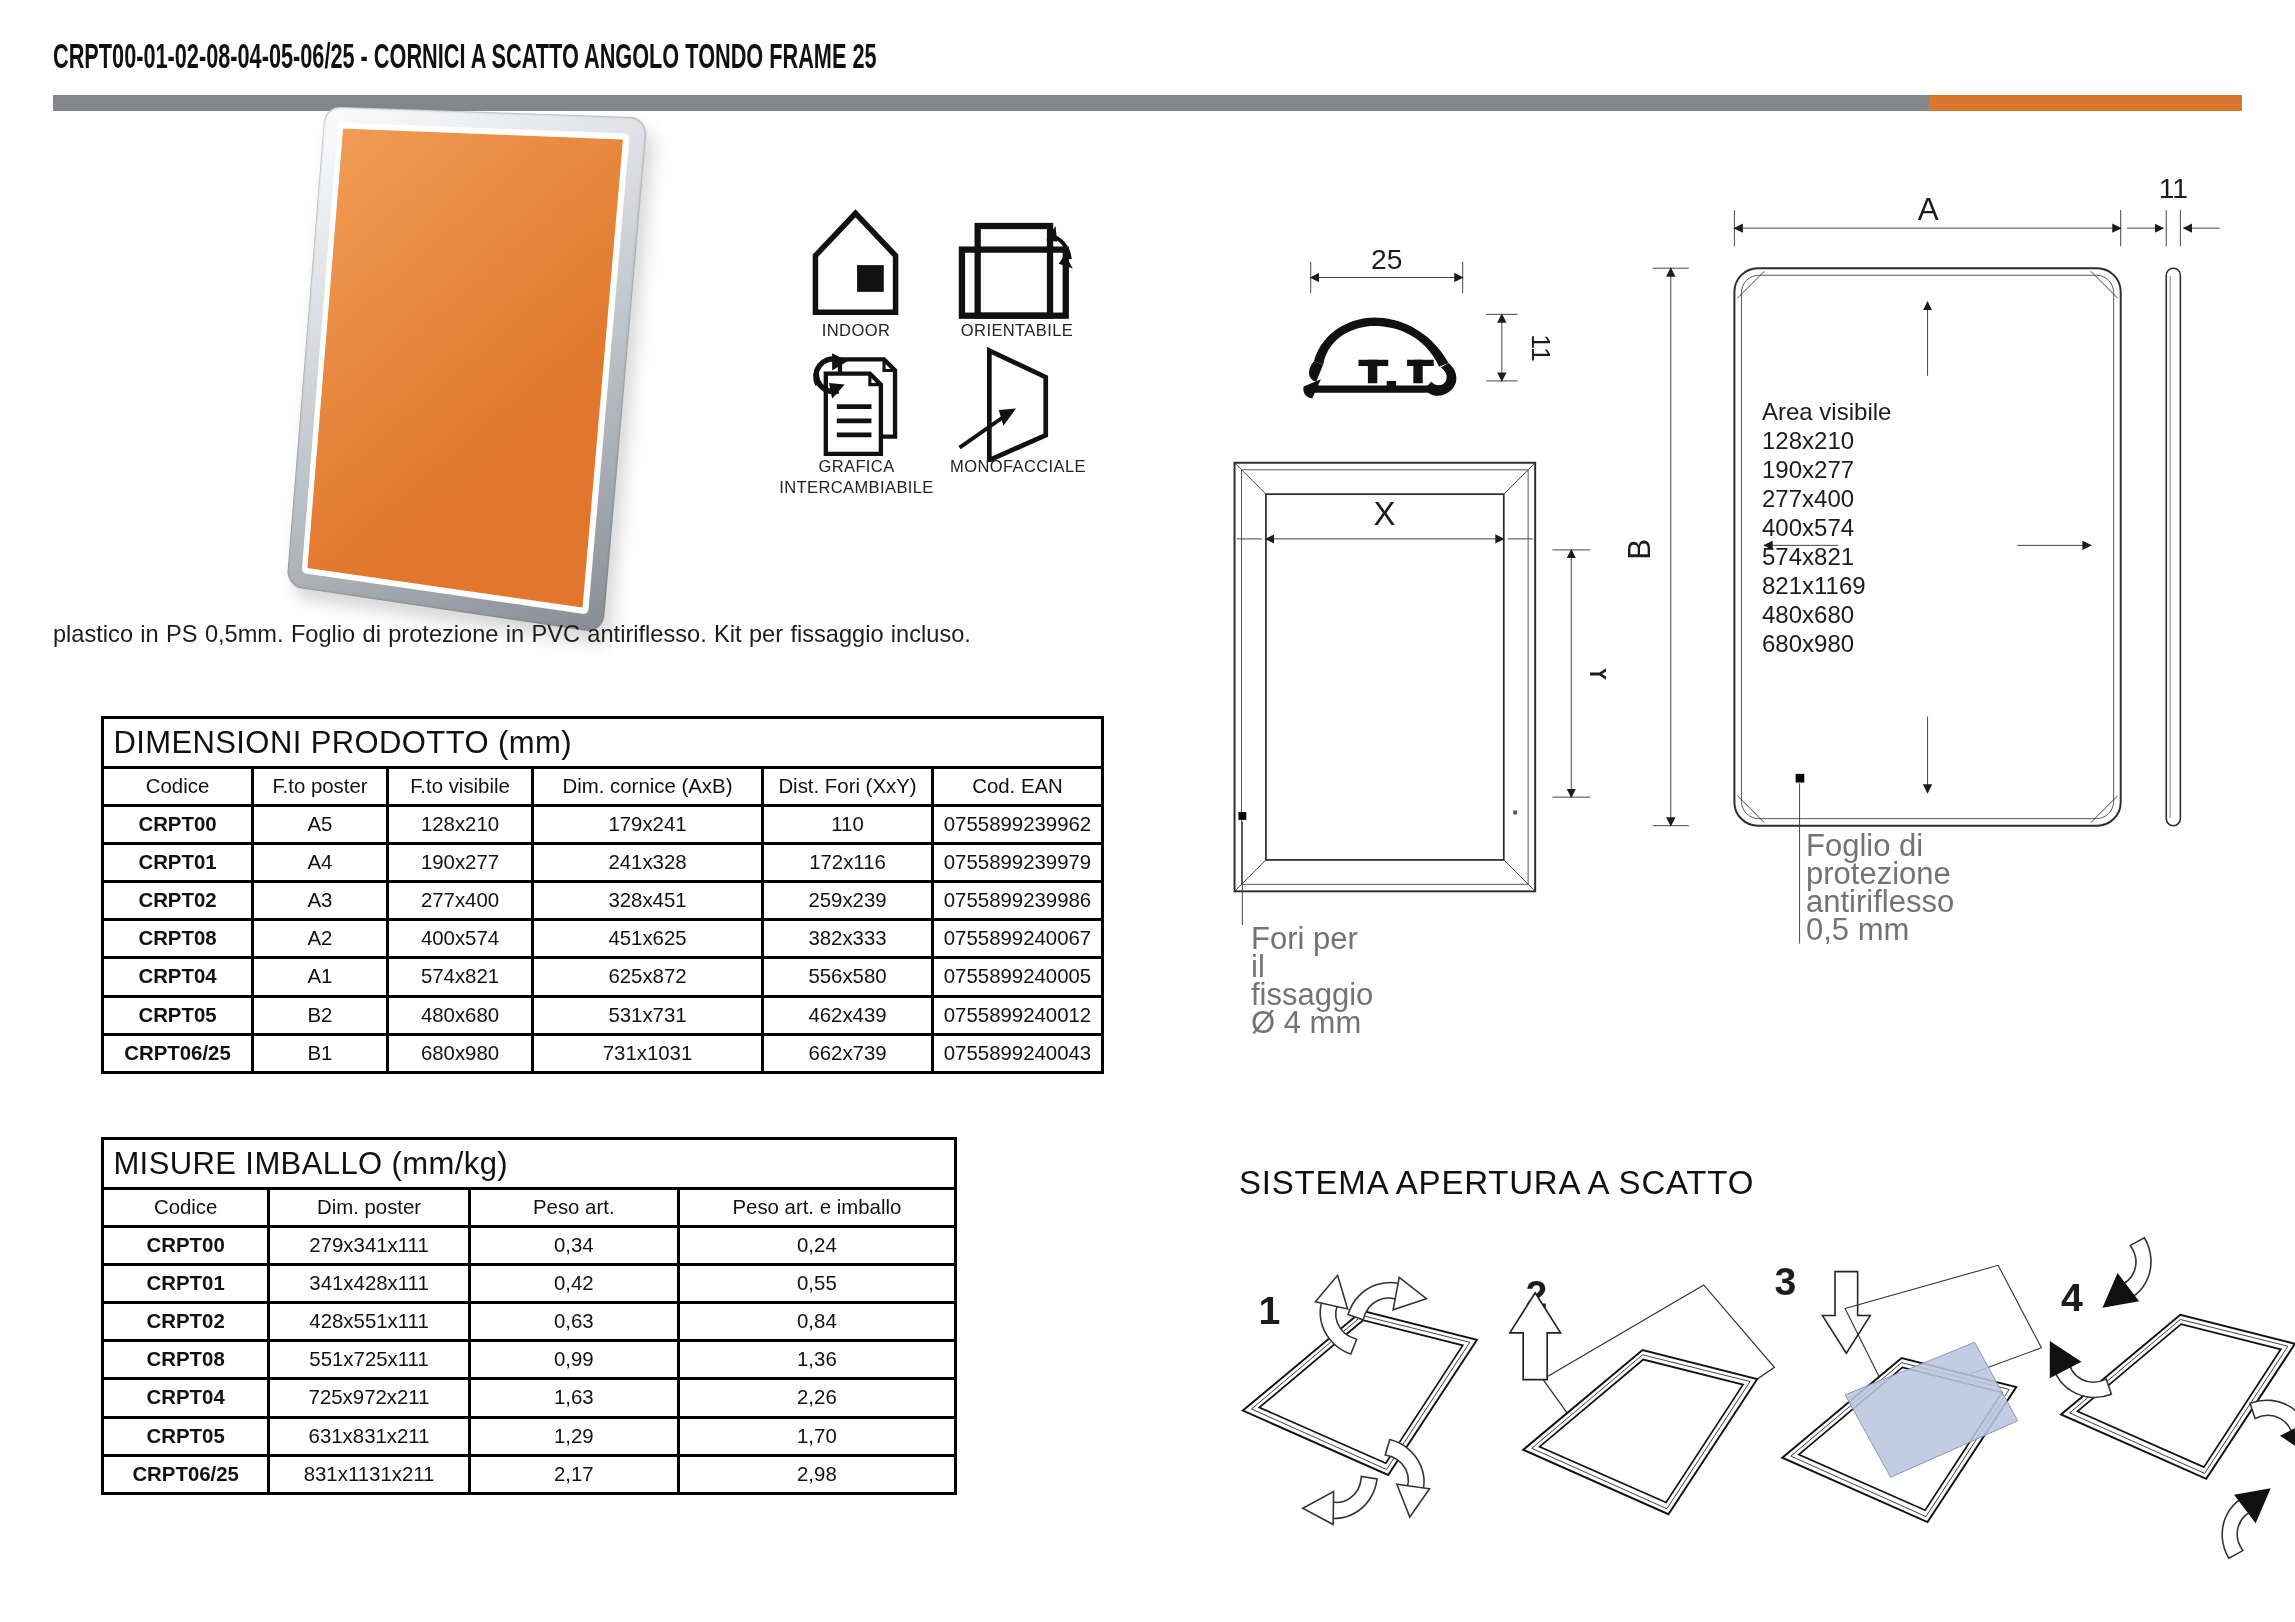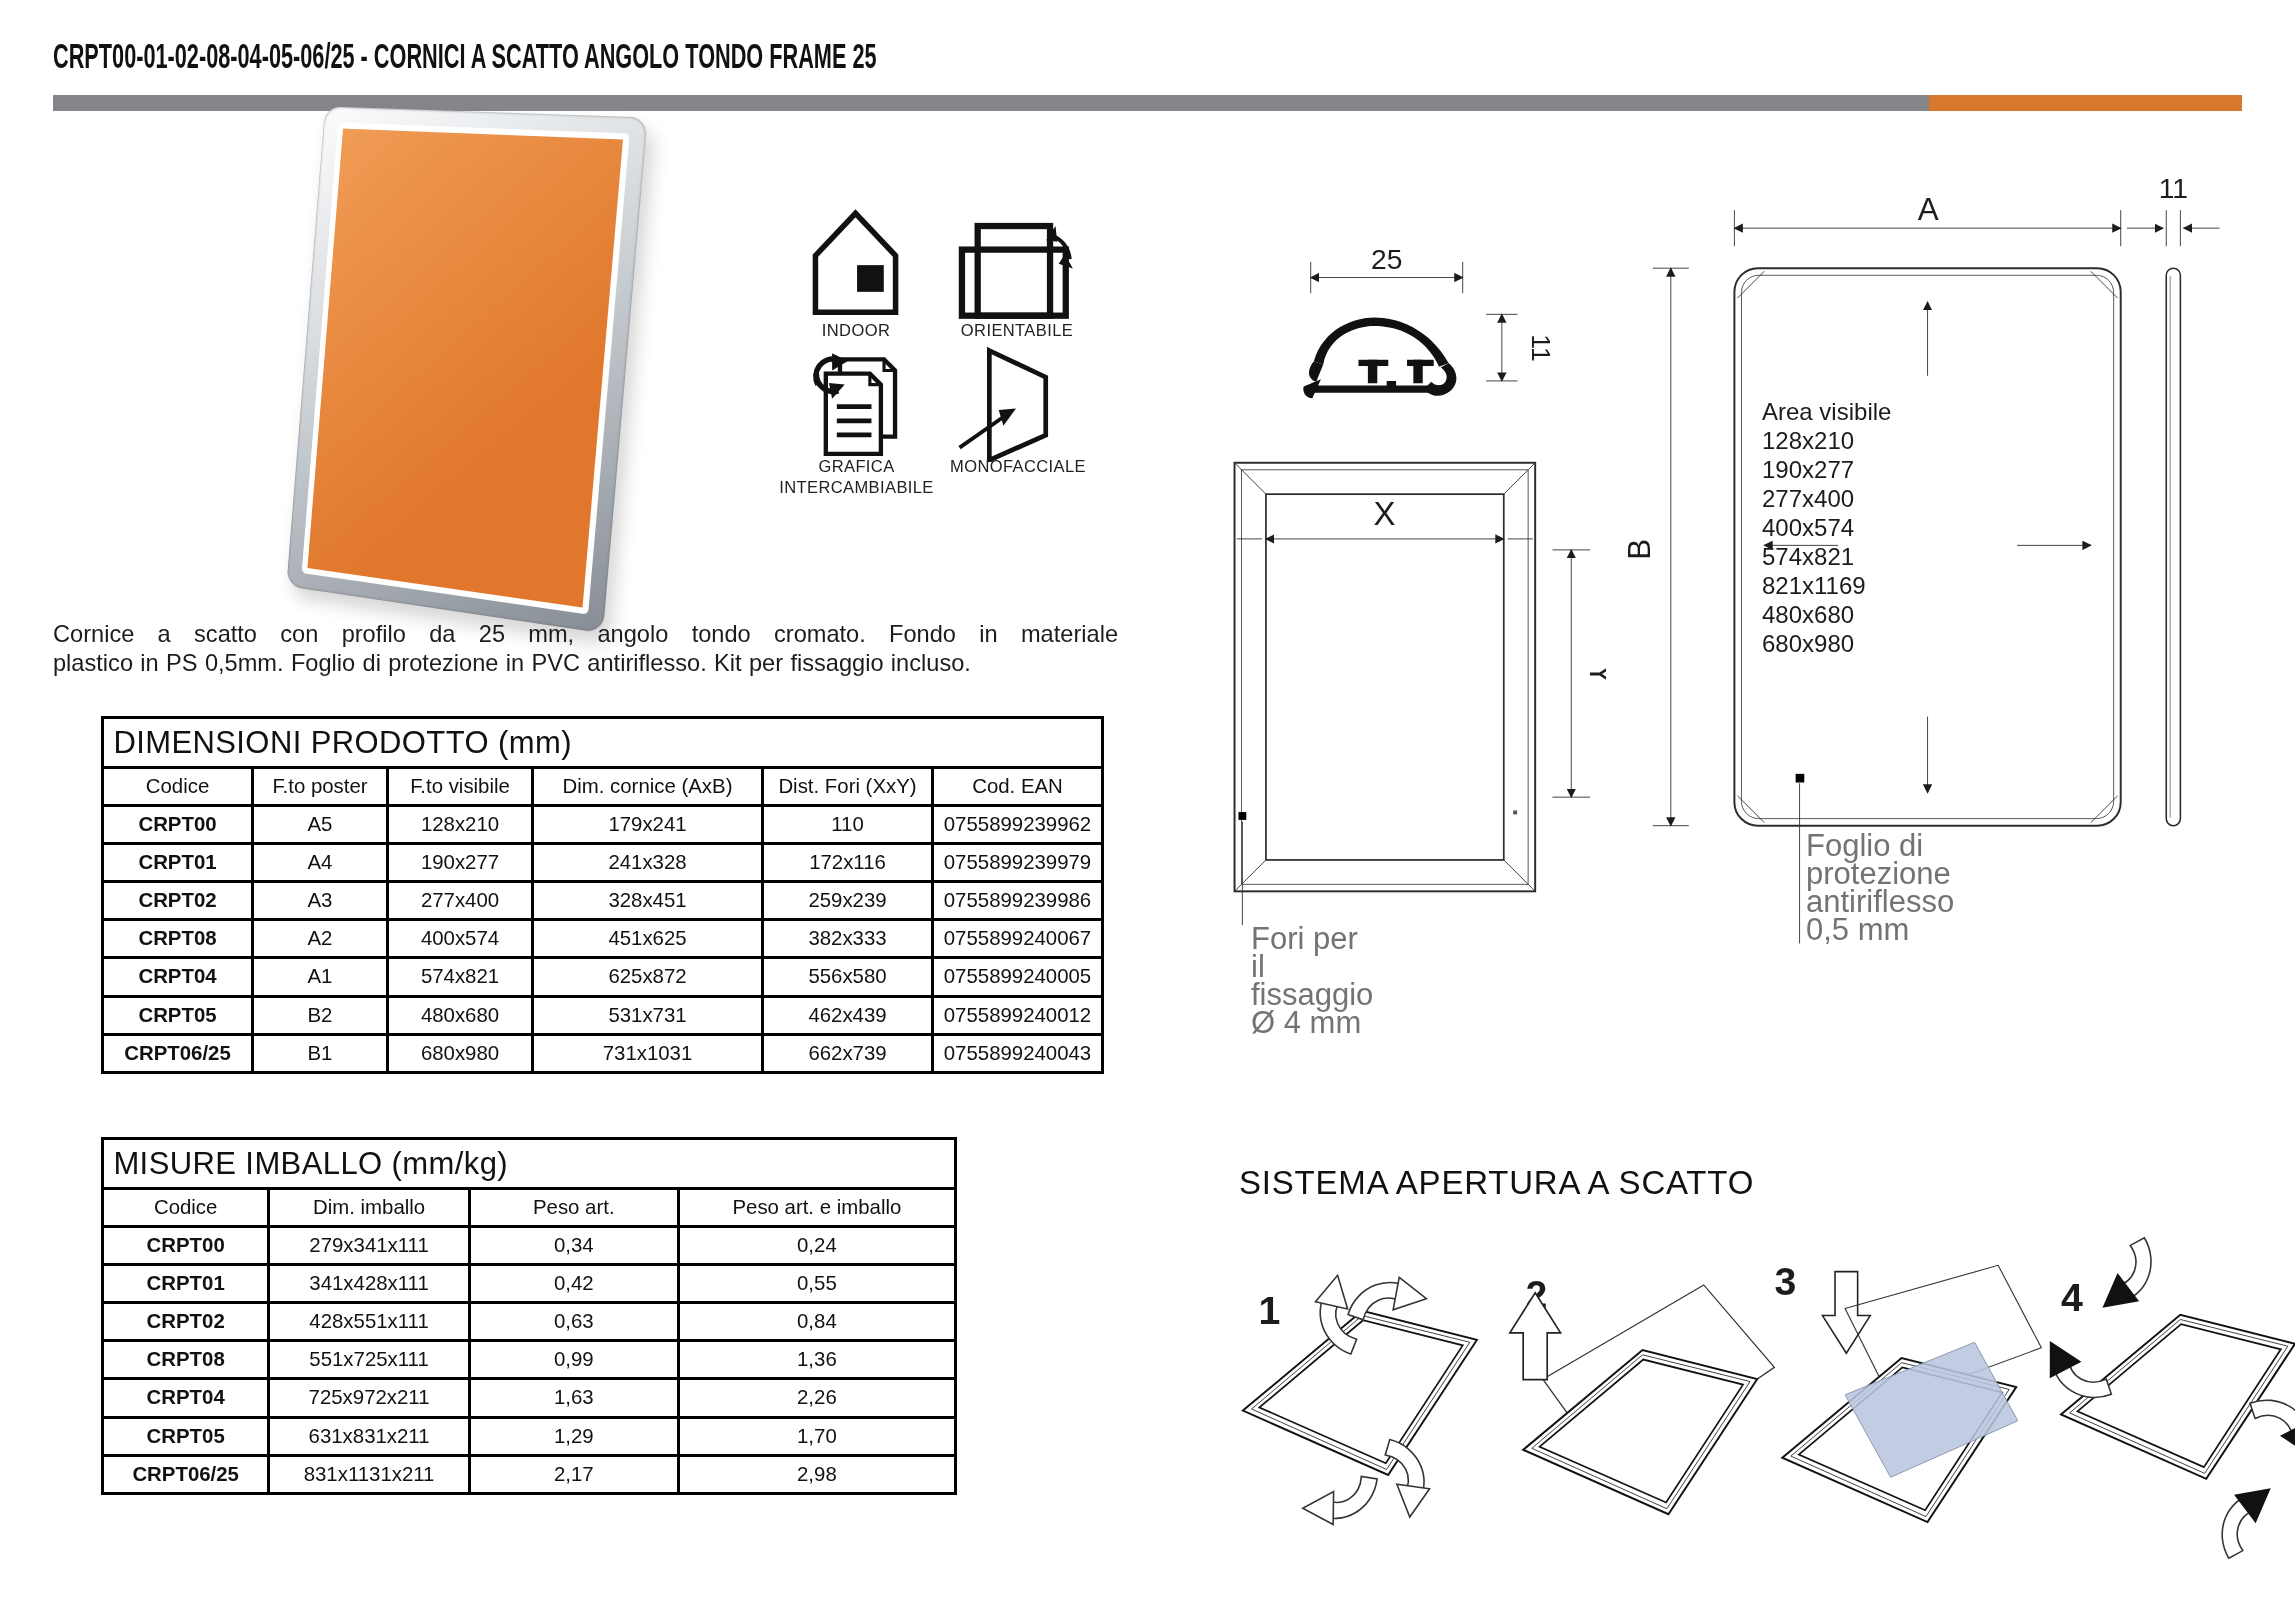--- a/index.html
+++ b/index.html
@@ -150,21 +150,20 @@
 INTERCAMBIABILE</div>
 
   <svg class="abs" style="left:958px;top:344px" width="94" height="118" viewBox="0 0 120 150">
     <polygon points="40,8 112,42 112,116 40,148" fill="#fff" stroke="#111" stroke-width="6"></polygon>
     <line x1="2" y1="132" x2="62" y2="90" stroke="#111" stroke-width="5"></line>
     <polygon points="52,84 74,82 58,104" fill="#111"></polygon>
   </svg>
   <div class="abs icon-caption" style="left:935px;top:456px;width:166px">MONOFACCIALE</div>
 
   <div class="abs desc">
-    <div class="j">Cornice a scatto con profilo da 25 mm, angolo tondo cromato. Fondo in materiale</div>
     <div>plastico in PS 0,5mm. Foglio di protezione in PVC antiriflesso. Kit per fissaggio incluso.</div>
   </div>
 
   <table class="spec" id="tbl-product">
       <colgroup>
         <col style="width: 15%;">
         <col style="width: 13.5%;">
         <col style="width: 14.5%;">
         <col style="width: 23%;">
         <col style="width: 17%;">
@@ -248,21 +247,21 @@
         <col style="width: 23.5%;">
         <col style="width: 24.5%;">
         <col style="width: 32.5%;">
       </colgroup>
       <thead>
         <tr class="t-title">
           <th colspan="4">MISURE IMBALLO (mm/kg)</th>
         </tr>
         <tr class="t-head">
           <th>Codice</th>
-          <th>Dim. imballo</th>
+          <th>Dim. poster</th>
           <th>Peso art.</th>
           <th>Peso art. e imballo</th>
         </tr>
       </thead>
       <tbody>
         <tr>
           <td>CRPT00</td>
           <td>279x341x111</td>
           <td>0,34</td>
           <td>0,24</td>

